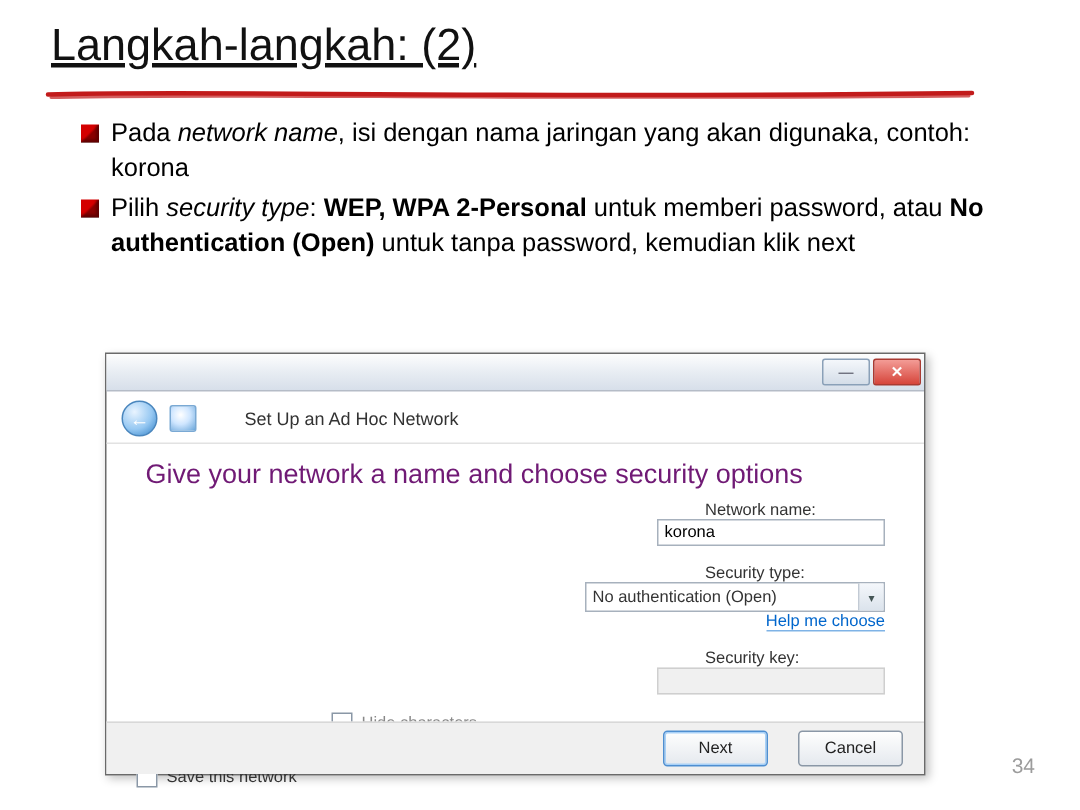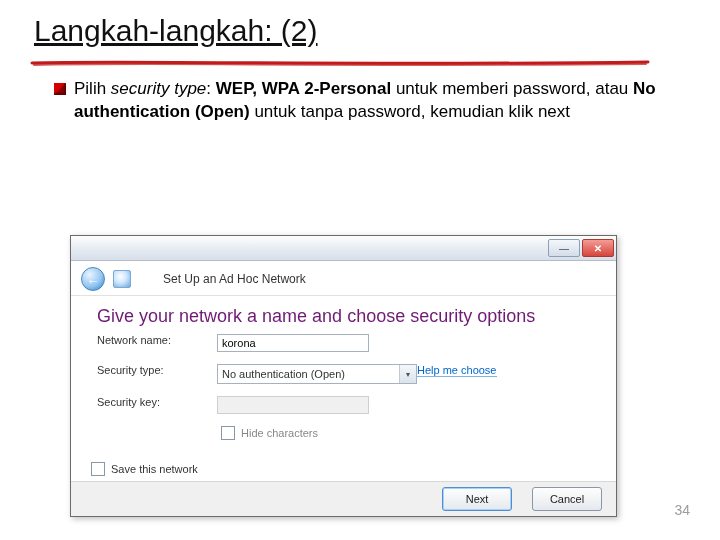--- a/index.html
+++ b/index.html
@@ -122,24 +122,25 @@
   .dialog-inner {
     padding: 10px 26px 0 26px;
   }
   .dialog-heading {
     font-size: 18px;
     color: #701a75;
     margin-bottom: 7px;
   }
   .form-row {
     display: flex;
-    align-items: flex-start;
+    align-items: flex-end;
     margin-bottom: 12px;
     font-size: 11px;
     color: #333;
+    flex-direction: column;
   }
   .form-label {
     width: 120px;
     flex: none;
   }
   .txt-input {
     width: 152px;
     height: 18px;
     border: 1px solid #a7b1bd;
     background: #fff;
@@ -253,20 +254,26 @@
 <div class="slide-title">Langkah-langkah: (2)</div>
 <svg class="red-underline" viewBox="0 0 620 10" preserveAspectRatio="none">
   <path d="M2 5 C 100 2, 300 8, 618 4" stroke="#c21b1b" stroke-width="3" fill="none" stroke-linecap="round"></path>
   <path d="M4 7 C 120 4, 310 9, 616 6" stroke="#c21b1b" stroke-width="2" fill="none" stroke-linecap="round" opacity="0.7"></path>
 </svg>
 
 <div class="bullets">
   <div class="bullet-row">
     <div class="bullet-mark"></div>
     <div class="bullet-text">
+      <span>Pada </span><i>network name</i><span>, isi dengan nama jaringan yang akan digunaka, contoh: korona</span>
+    </div>
+  </div>
+  <div class="bullet-row">
+    <div class="bullet-mark"></div>
+    <div class="bullet-text">
       <span>Pilih </span><i>security type</i><span>: </span><b>WEP, WPA 2-Personal</b><span> untuk memberi password, atau </span><b>No authentication (Open)</b><span> untuk tanpa password, kemudian klik next</span>
     </div>
   </div>
 </div>
 
 <div class="dialog-wrap">
   <div class="dialog-titlebar">
     <div class="tb-btn">
         <span>—</span>
       </div>

